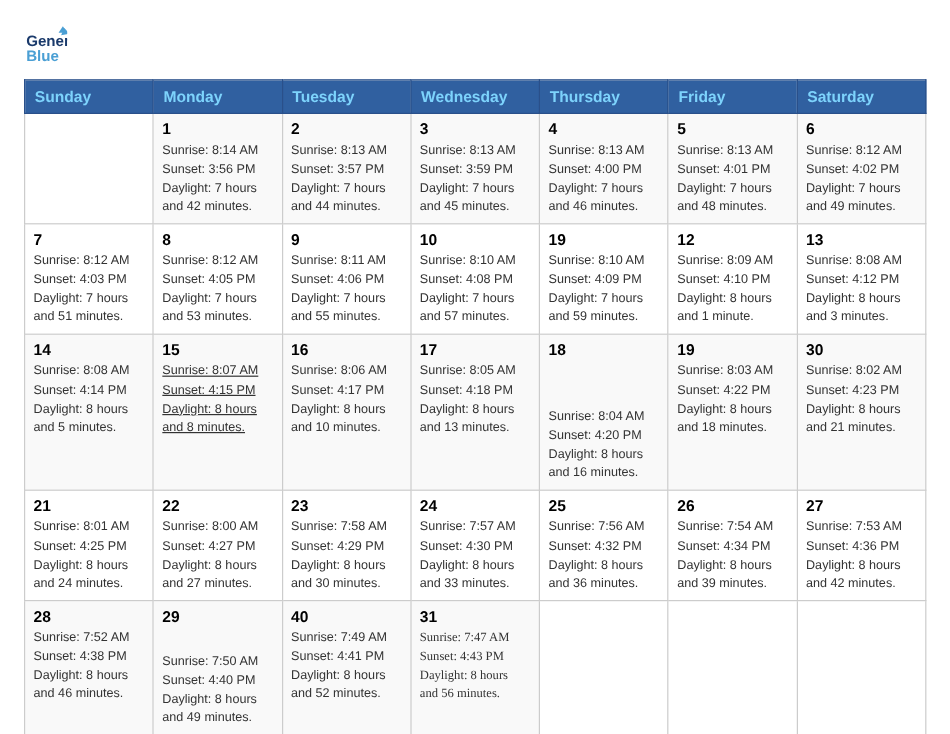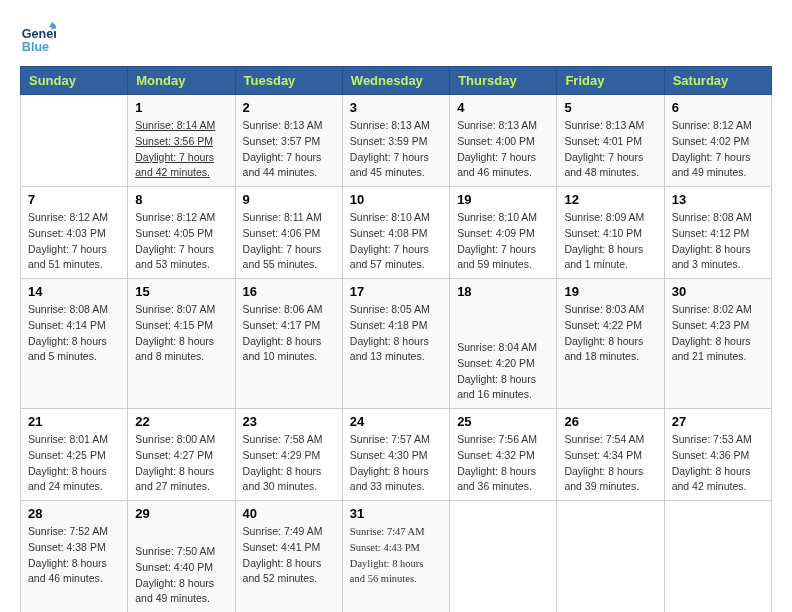--- a/index.html
+++ b/index.html
@@ -37,21 +37,21 @@
       font-size: 16px;
       color: #444;
     }
     table {
       width: 100%;
       border-collapse: collapse;
       font-size: 11px;
     }
     thead tr th {
       background-color: #3060a0;
-      color: #bef264;
+      color: #7dd3fc;
       text-align: left;
       padding: 6px 8px;
       font-size: 13px;
       font-weight: bold;
       border: 1px solid #2a508a;
     }
     tbody tr td {
       border: 1px solid #ccc;
       vertical-align: top;
       padding: 5px 7px;
@@ -111,21 +111,21 @@
         <th>Thursday</th>
         <th>Friday</th>
         <th>Saturday</th>
       </tr>
   </thead>
   <tbody id="calendar-body">
   <tr>
         <td class="empty-cell"></td>
         <td>
           <span class="day-number">1</span>
-          <div class="day-info" style="white-space: pre-line; text-decoration: underline;">Sunrise: 8:14 AM
+          <div class="day-info" style="white-space: pre-line;">Sunrise: 8:14 AM
 Sunset: 3:56 PM
 Daylight: 7 hours
 and 42 minutes.</div>
         </td>
         <td>
           <span class="day-number">2</span>
           <div class="day-info" style="white-space: pre-line;">Sunrise: 8:13 AM
 Sunset: 3:57 PM
 Daylight: 7 hours
 and 44 minutes.</div>
@@ -213,21 +213,21 @@
       <tr>
         <td>
           <span class="day-number">14</span>
           <div class="day-info" style="white-space: pre-line;">Sunrise: 8:08 AM
 Sunset: 4:14 PM
 Daylight: 8 hours
 and 5 minutes.</div>
         </td>
         <td>
           <span class="day-number">15</span>
-          <div class="day-info" style="white-space: pre-line;">Sunrise: 8:07 AM
+          <div class="day-info" style="white-space: pre-line; text-decoration: underline;">Sunrise: 8:07 AM
 Sunset: 4:15 PM
 Daylight: 8 hours
 and 8 minutes.</div>
         </td>
         <td>
           <span class="day-number">16</span>
           <div class="day-info" style="white-space: pre-line;">Sunrise: 8:06 AM
 Sunset: 4:17 PM
 Daylight: 8 hours
 and 10 minutes.</div>

